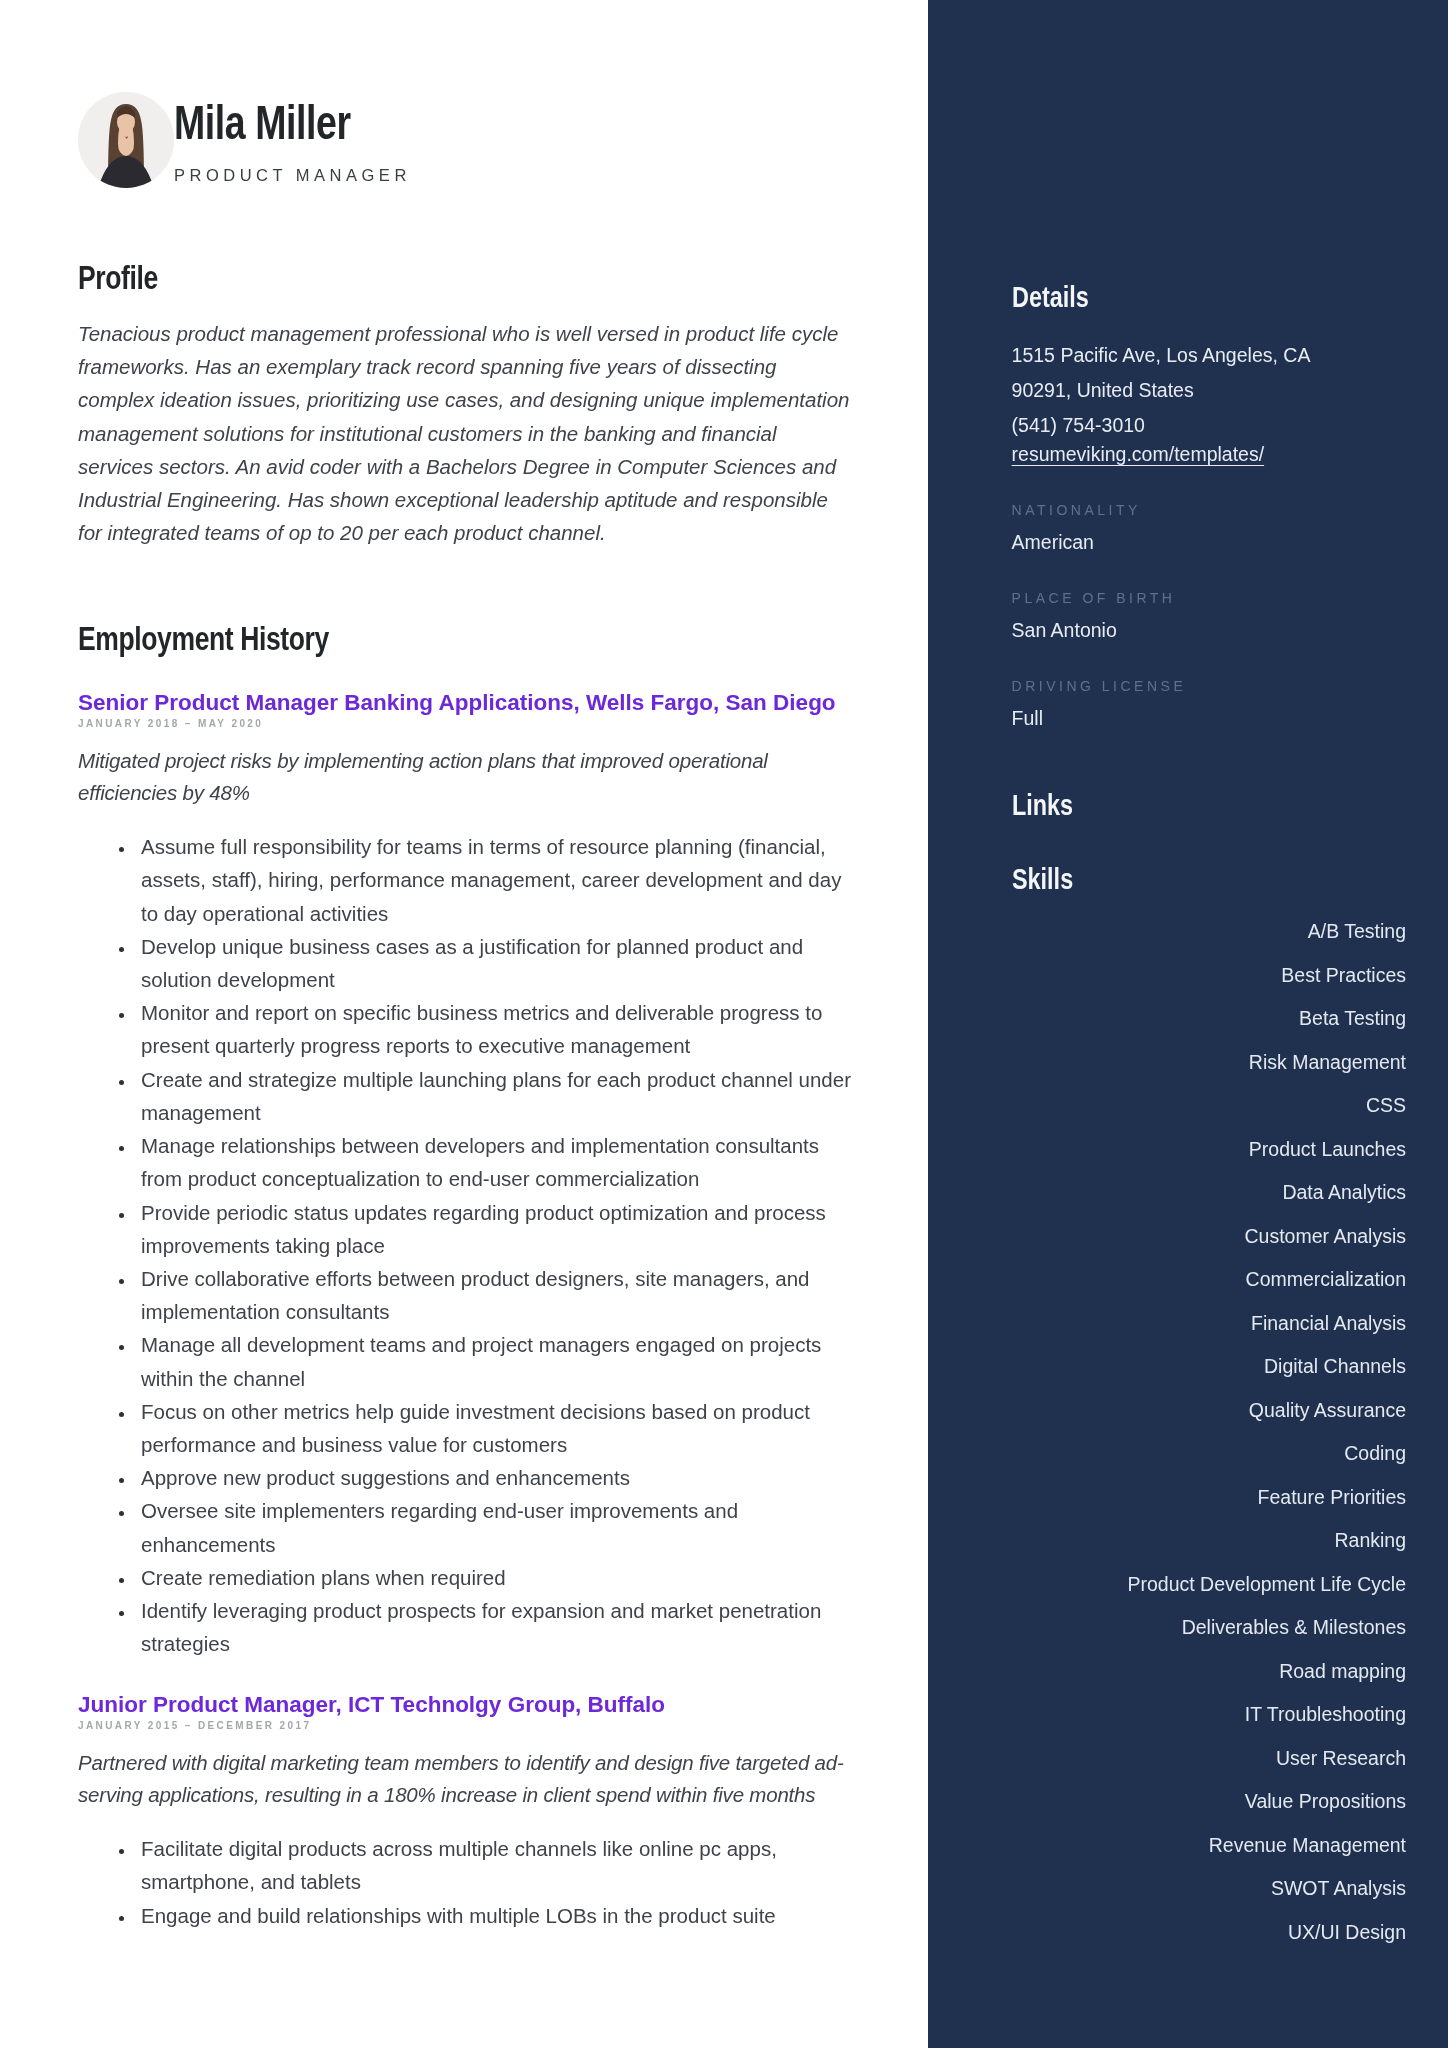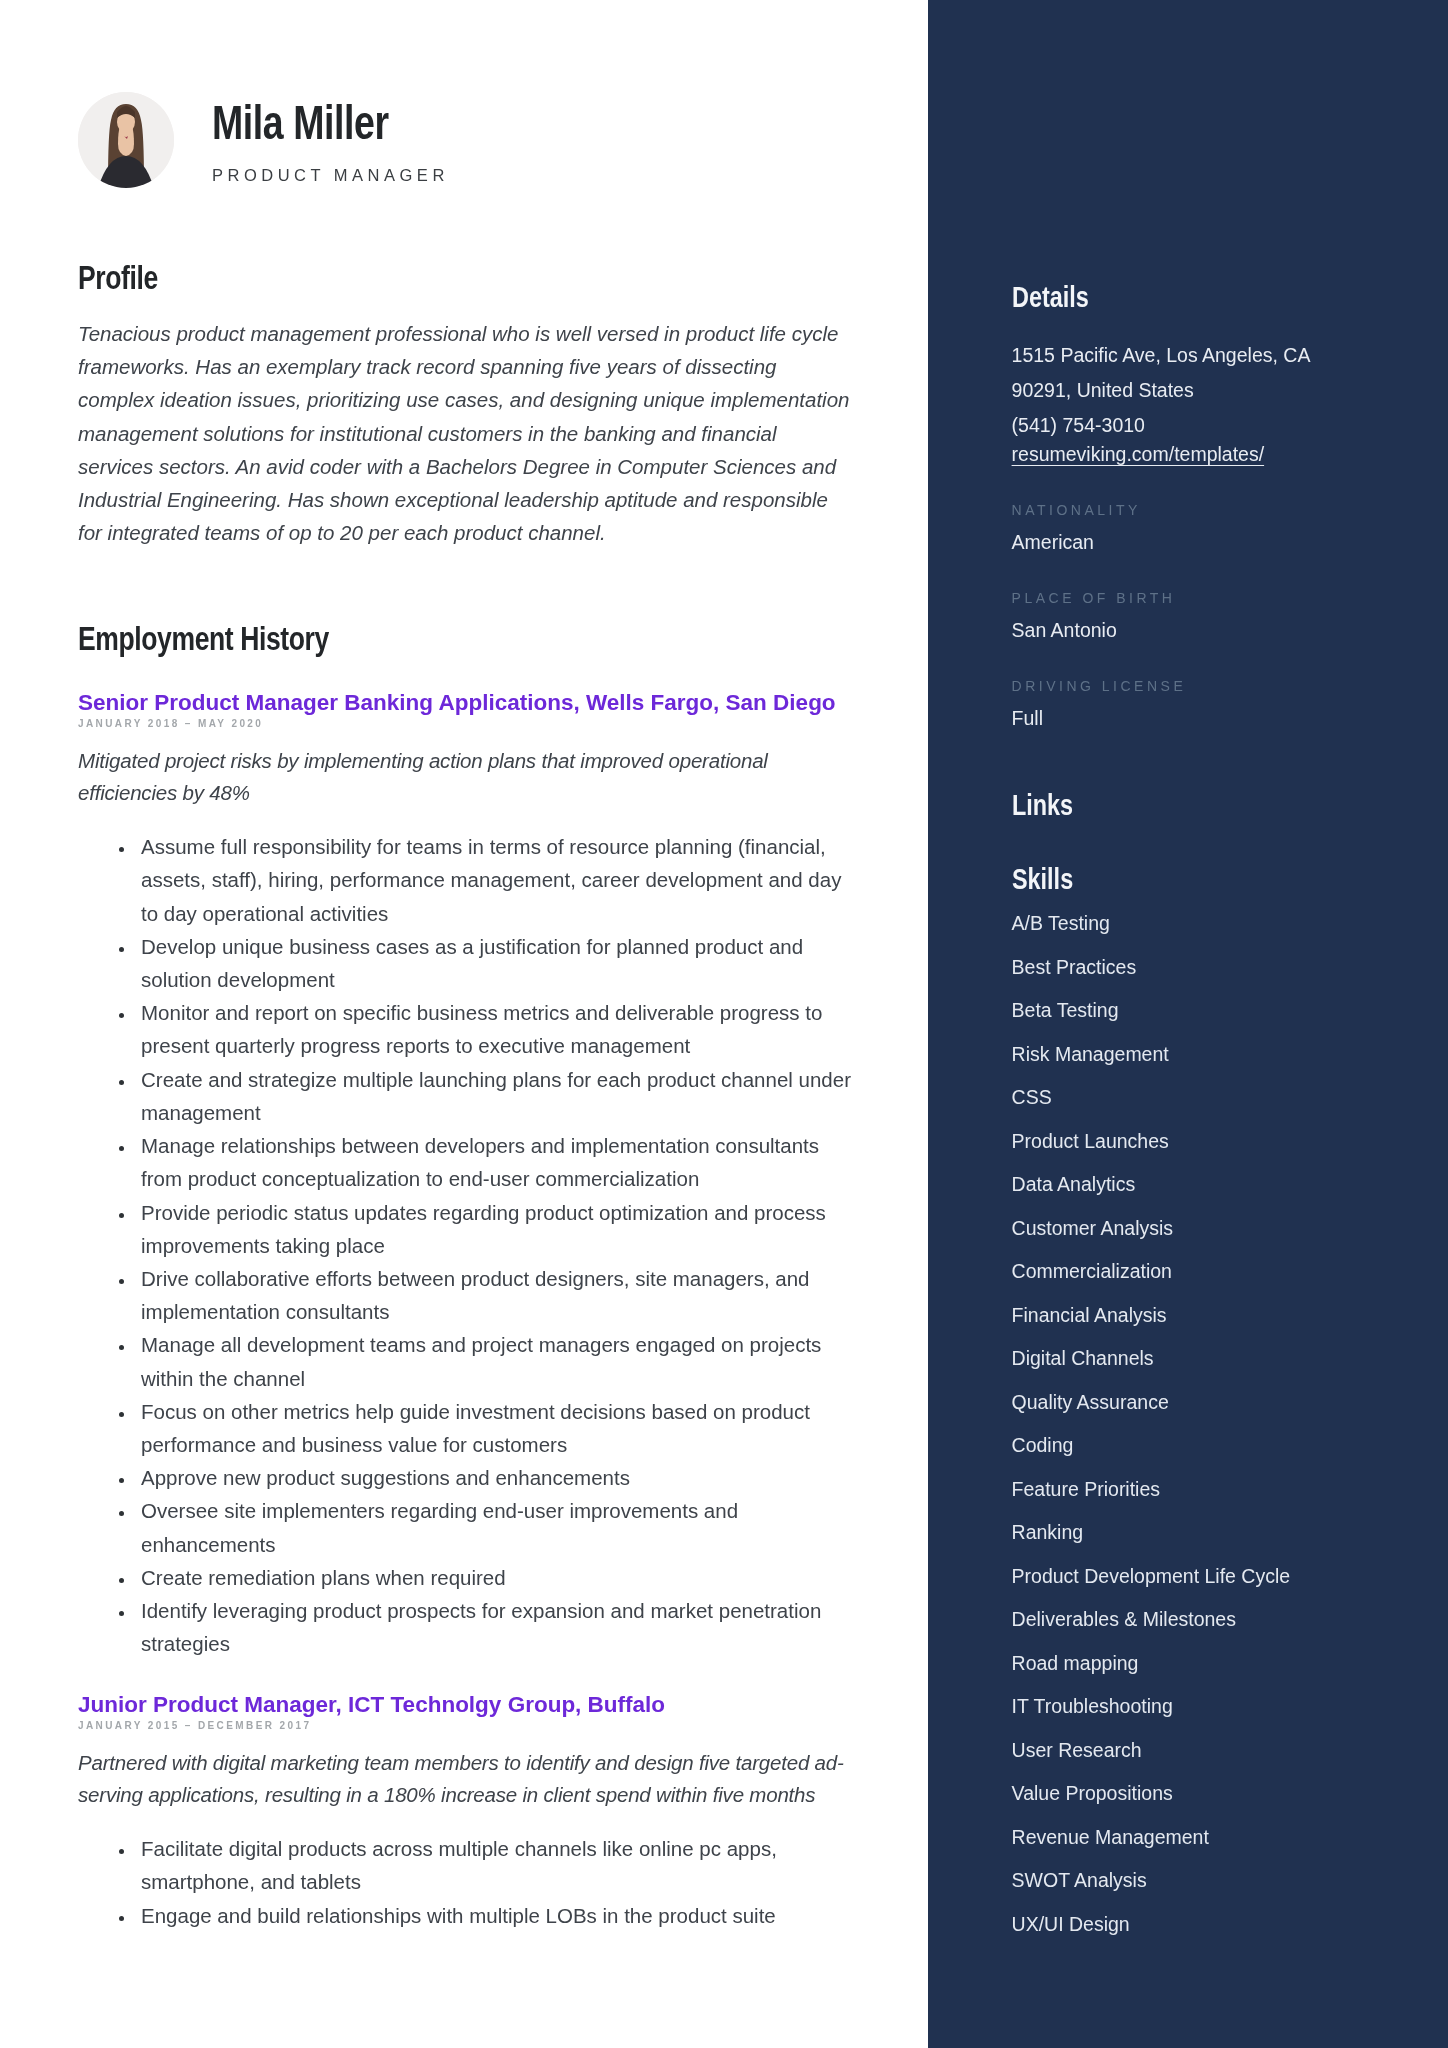--- a/index.html
+++ b/index.html
@@ -9,21 +9,21 @@
     background:#ffffff;
     color:#3e434a;
     display:flex;
     overflow:hidden;
   }
   
   .main {
     width:978px;
     padding:0 72px 40px 78px;
   }
-  .header { display:flex; align-items:center; gap:38px; margin-top:92px; }
+  .header { display:flex; align-items:center; margin-top:92px; }
   .avatar {
     width:96px; height:96px; border-radius:50%;
     overflow:hidden; background:#f1efee; flex:0 0 auto;
   }
   .avatar svg { width:100%; height:100%; display:block; }
   .hd {
     display:inline-block;
     transform:scaleX(.78);
     transform-origin:0 60%;
     font-weight:700;
@@ -83,21 +83,21 @@
   .sb-label {
     margin-top:36px;
     font-size:14px; letter-spacing:3.5px;
     color:#5e7188; font-weight:500;
   }
   .sb-value { margin-top:13px; font-size:19.5px; color:#e8ecf2; }
   .links-heading { margin-top:58px; }
   .links-list { margin-top:22px; list-style:none; }
   .links-list li { margin-bottom:19px; }
   .skills-heading { margin-top:40px; }
-  .skills-list { margin-top:16px; list-style:none; }
+  .skills-list { margin-top:24px; list-style:none;text-align:right; }
   .skills-list li { font-size:19.5px; color:#e4e9f0; margin-bottom:20.5px; }
 </style>
 </head>
 <body>
 
 <div class="main">
 
   <div class="header">
     <div class="avatar">
       <svg viewBox="0 0 96 96">

